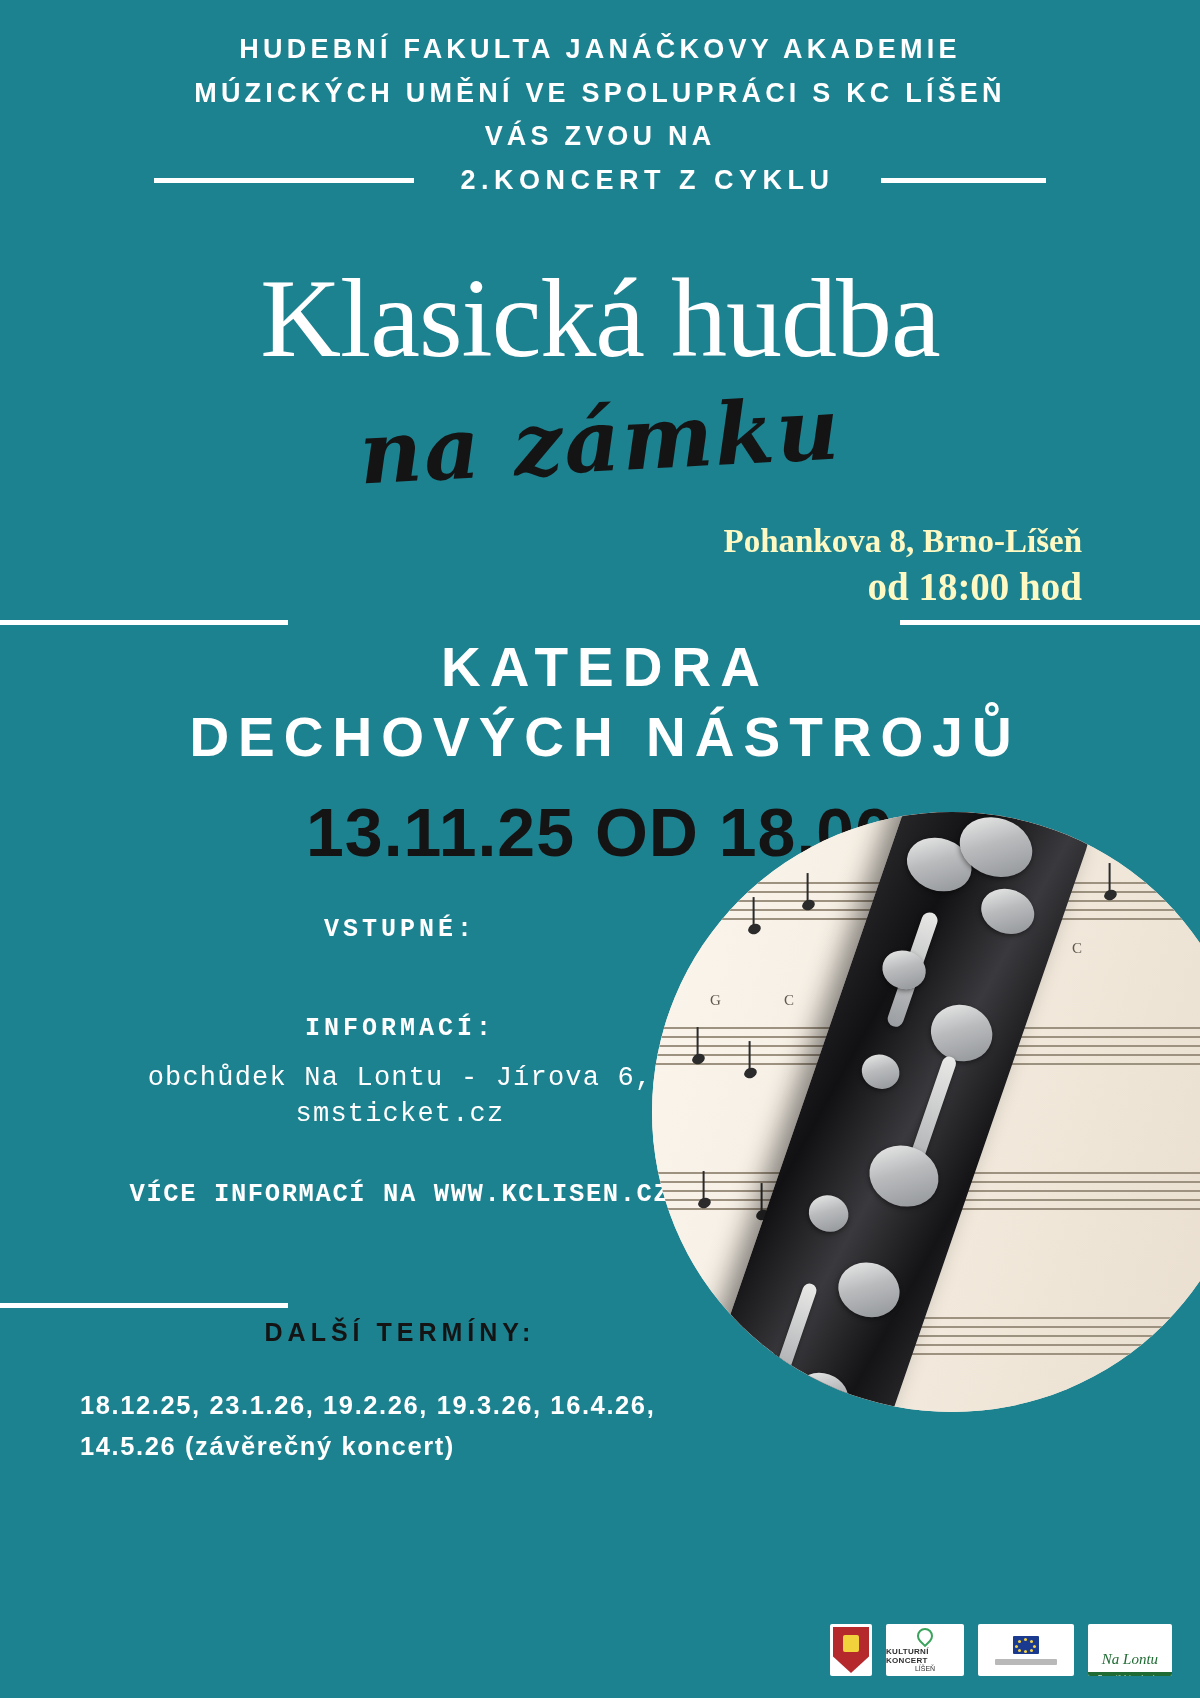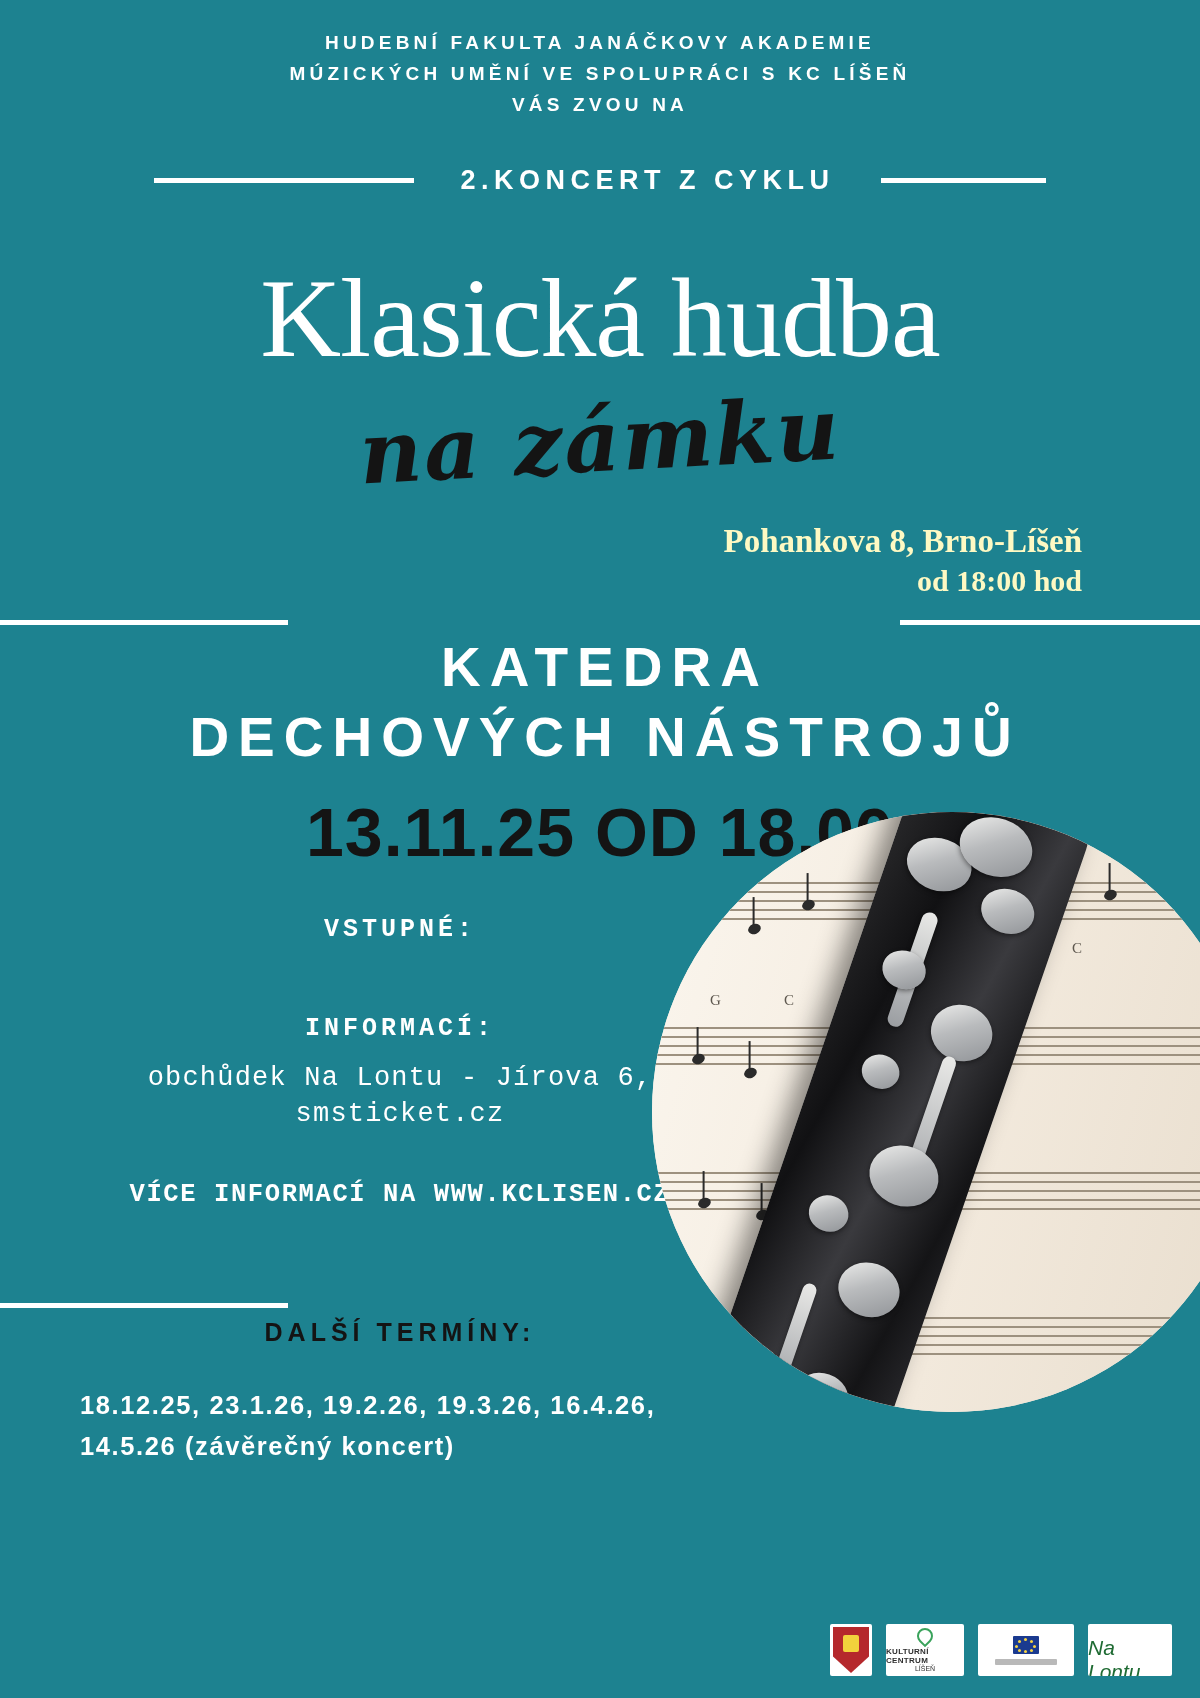--- a/index.html
+++ b/index.html
@@ -17,21 +17,21 @@
     overflow: hidden;
   }
 
   
   .org-block {
     position: absolute;
     top: 28px; left: 0; right: 0;
     text-align: center;
   }
   .org-line {
-    font-size: 19px;
+    font-size: 27px;
     font-weight: bold;
     letter-spacing: 4.2px;
     line-height: 1.62;
     color: #ffffff;
     text-transform: uppercase;
   }
 
   
   .cycle-row {
     position: absolute;
@@ -78,21 +78,21 @@
   
   .venue {
     position: absolute;
     top: 520px; right: 118px;
     text-align: right;
     font-family: "Liberation Serif", serif;
     font-weight: bold;
     color: #fef9c3;
   }
   .venue .v1 { font-size: 33px; line-height: 1.28; }
-  .venue .v2 { font-size: 30px; line-height: 1.28; }
+  .venue .v2 { font-size: 39px; line-height: 1.28; }
 
   
   .rule-left-1 {
     position: absolute; top: 620px; left: 0; width: 288px; height: 5px; background: #fff;
   }
   .rule-right-1 {
     position: absolute; top: 620px; right: 0; width: 300px; height: 5px; background: #fff;
   }
   .rule-left-2 {
     position: absolute; top: 1303px; left: 0; width: 288px; height: 5px; background: #fff;
@@ -250,21 +250,21 @@
     width: 44%; height: 36%; background: #f2d23c; border-radius: 2px;
   }
   .logo-kc { width: 78px; height: 52px; }
   .logo-kc .kc-t1 { font-size: 8px; font-weight: bold; color: #2f2f2f; letter-spacing: .3px; line-height: 1.15; }
   .logo-kc .kc-t2 { font-size: 7px; color: #2f2f2f; }
   .logo-eu { width: 96px; height: 52px; }
   .eu-flag { width: 26px; height: 18px; background: #1a3a8f; border-radius: 1px; position: relative; }
   .eu-star { position: absolute; width: 3px; height: 3px; background: #f5d342; border-radius: 50%; }
   .logo-eu .eu-t { font-size: 6px; color: #444; margin-top: 3px; }
   .logo-lontu { width: 84px; height: 52px; }
-  .lontu-top { font-family: Liberation Sans, sans-serif; font-style: italic; font-size: 21px; color: #1f6b33; margin-top: 34px; }
+  .lontu-top { font-family: Liberation Serif, serif; font-style: italic; font-size: 15px; color: #1f6b33; margin-top: 34px; }
   .lontu-bar { background: #1f6b33; color: #fff; font-size: 7px; width: 100%; text-align: center; padding: 2px 0; }
 </style>
 </head>
 <body>
 
 <div class="poster">
 
   <div class="org-block">
     <div class="org-line">HUDEBNÍ FAKULTA JANÁČKOVY AKADEMIE</div>
     <div class="org-line">MÚZICKÝCH UMĚNÍ VE SPOLUPRÁCI S KC LÍŠEŇ</div>
@@ -387,21 +387,21 @@
       <div class="key" style="left:86px;  top:640px; width:54px; height:46px;"></div>
     </div>
   </div>
 
   <div class="logos">
     <div class="logo logo-crest">
       <div class="crest-shape"></div>
     </div>
     <div class="logo logo-kc">
       <div style="width:16px;height:16px;border:2px solid #3aa35c;border-radius:50% 50% 50% 0;transform:rotate(-45deg);margin-bottom:3px;"></div>
-      <div class="kc-t1">KULTURNÍ CENTRUM</div>
+      <div class="kc-t1">KULTURNÍ KONCERT</div>
       <div class="kc-t2">LÍŠEŇ</div>
     </div>
     <div class="logo logo-eu">
       <div class="eu-flag">
         <div class="eu-star" style="left:11px; top:2px;"></div>
         <div class="eu-star" style="left:17px; top:4px;"></div>
         <div class="eu-star" style="left:20px; top:9px;"></div>
         <div class="eu-star" style="left:17px; top:13px;"></div>
         <div class="eu-star" style="left:11px; top:14px;"></div>
         <div class="eu-star" style="left:5px;  top:13px;"></div>

